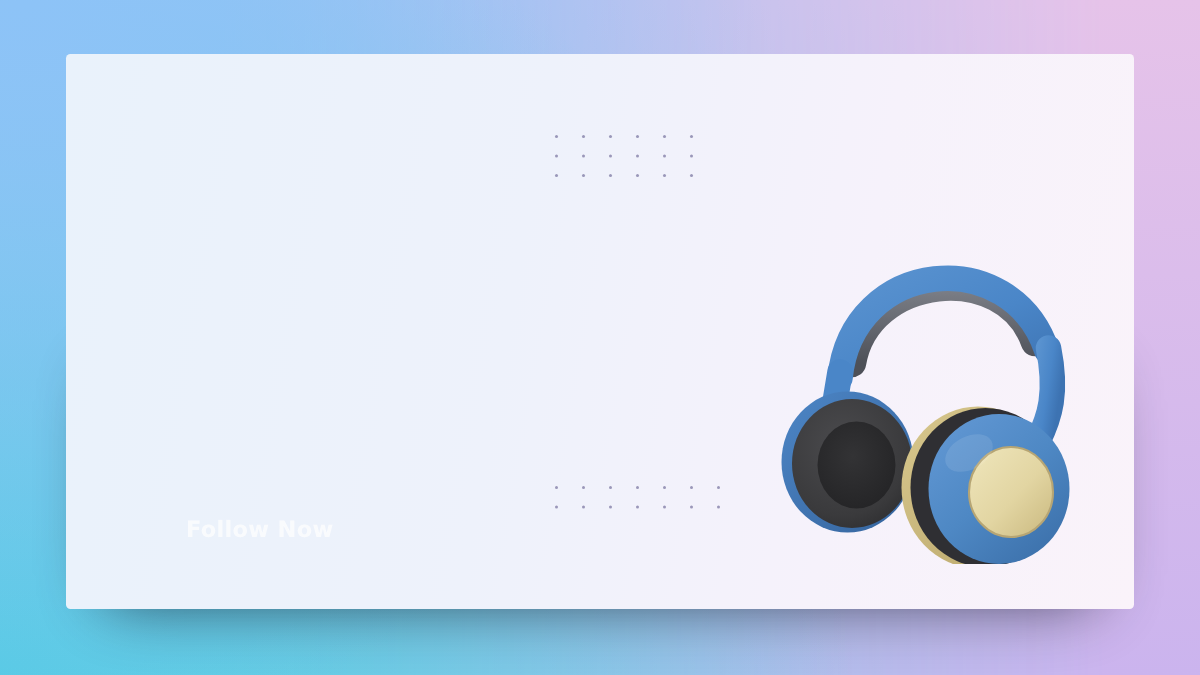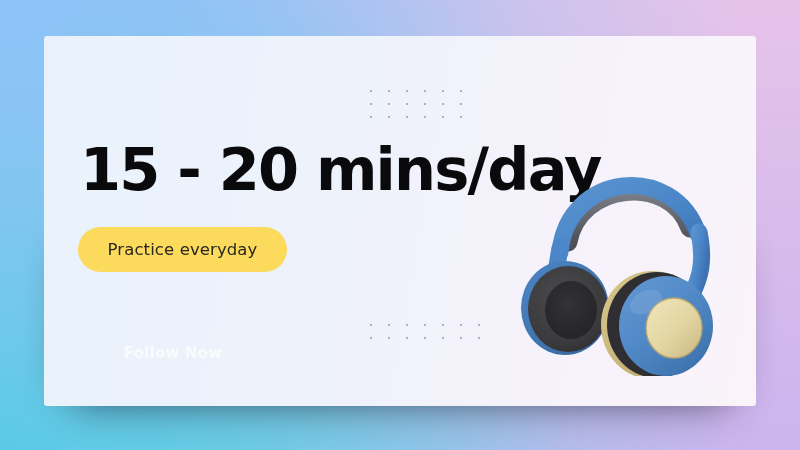--- a/index.html
+++ b/index.html
@@ -196,23 +196,21 @@
         <span></span>
       <span></span>
         <span></span>
         <span></span>
         <span></span>
         <span></span>
         <span></span>
         <span></span>
     </div>
 
-    <h1 class="headline">15 - 20 mins/day</h1>
-
-    <button class="cta-button">Practice everyday</button>
+
 
     <p class="follow-now">Follow Now</p>
 
     <div class="headphones">
       <svg viewBox="0 0 250 260" xmlns="http://www.w3.org/2000/svg">
         <defs>
           <linearGradient id="bandBlue" x1="0" y1="0" x2="1" y2="1">
             <stop offset="0%" stop-color="#5a93d0"></stop>
             <stop offset="55%" stop-color="#4a86c8"></stop>
             <stop offset="100%" stop-color="#3d73b2"></stop>

